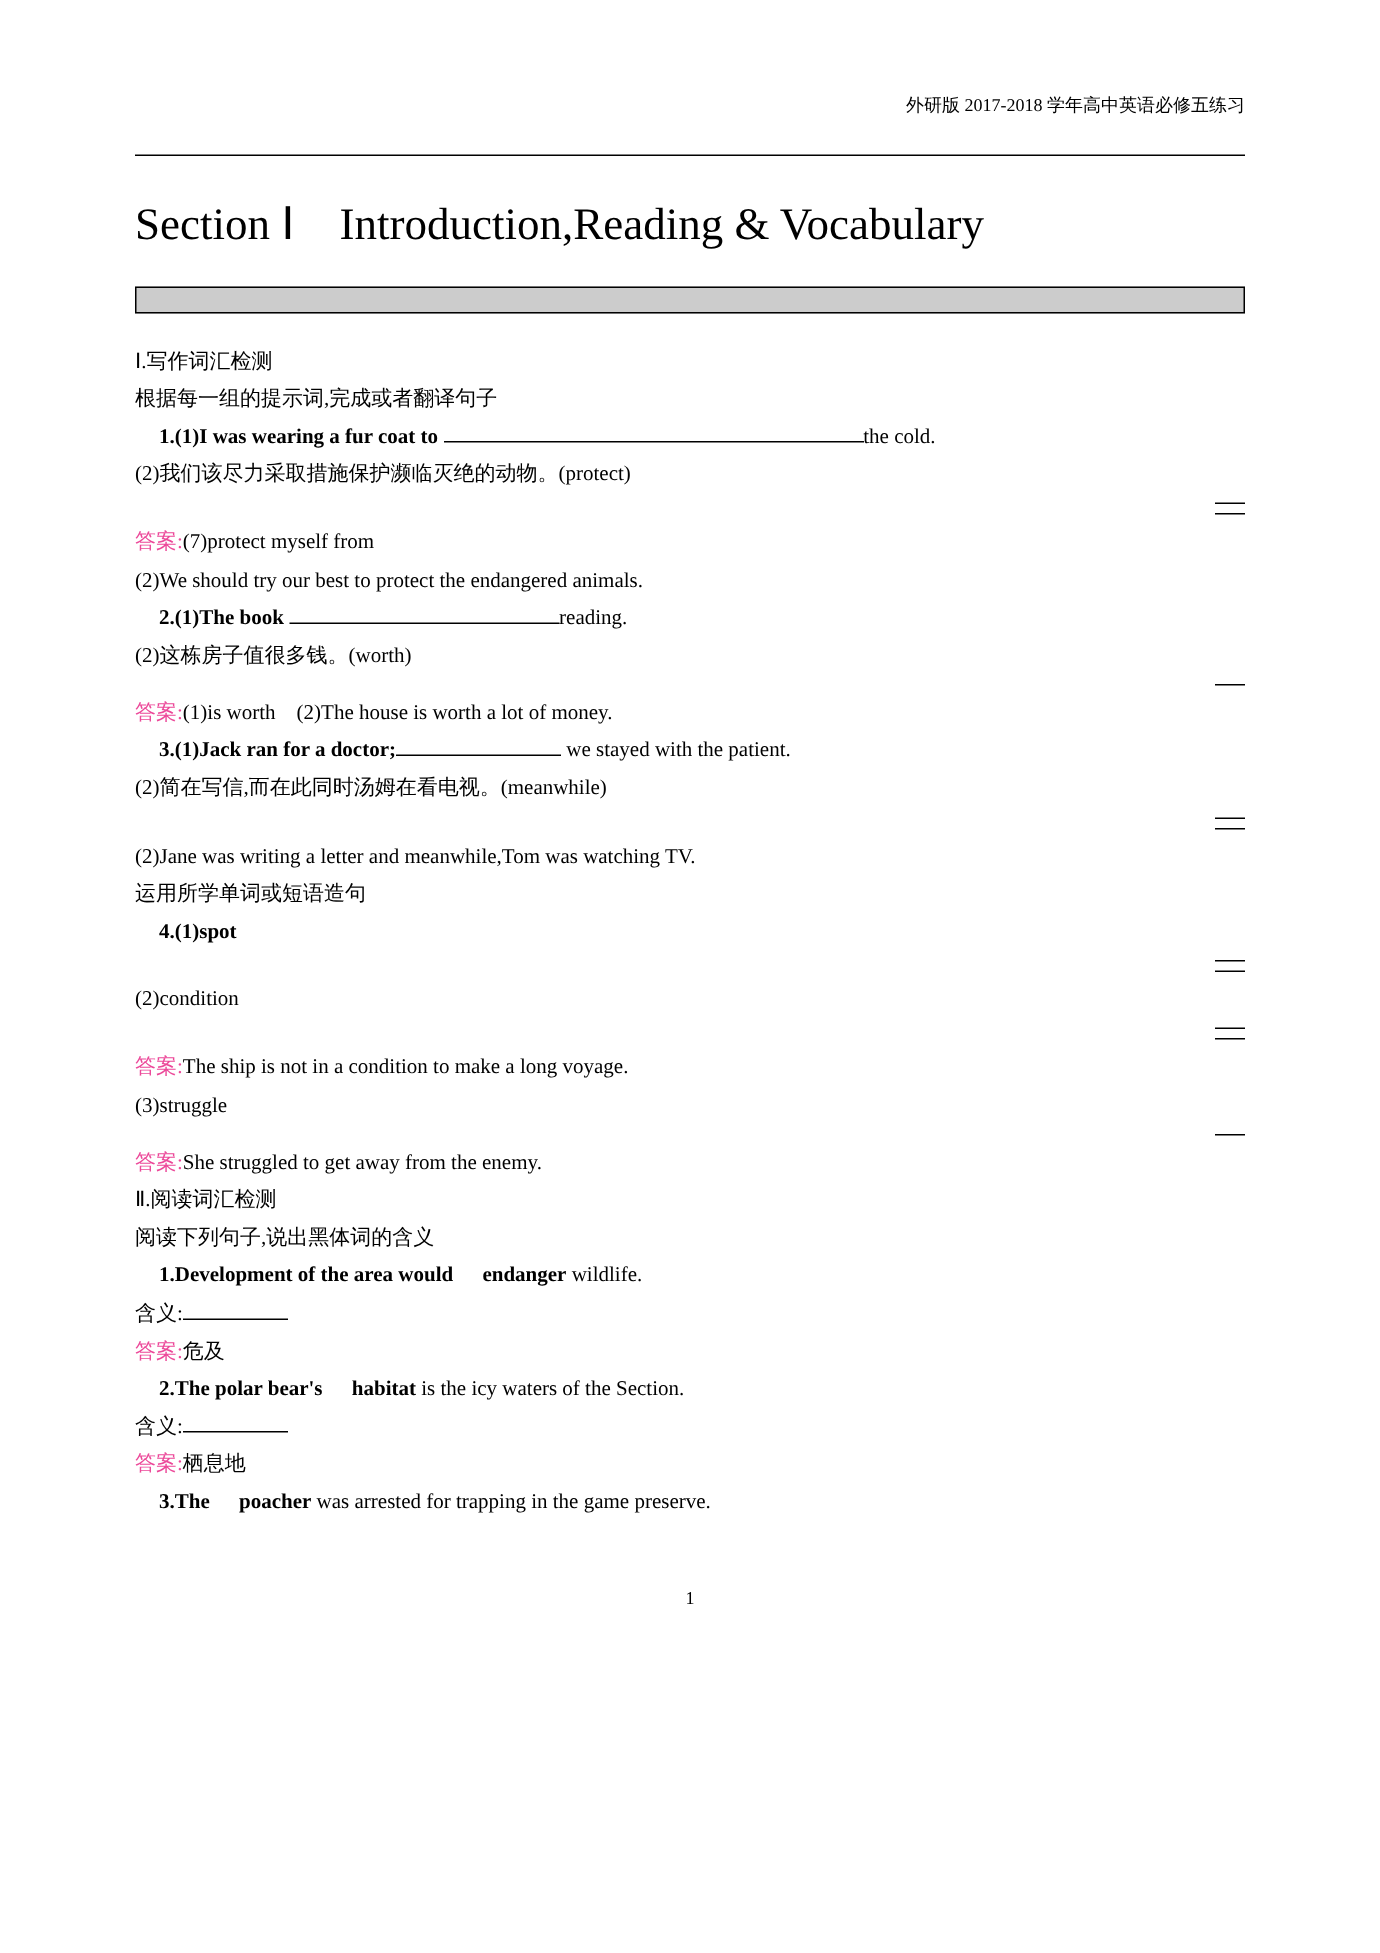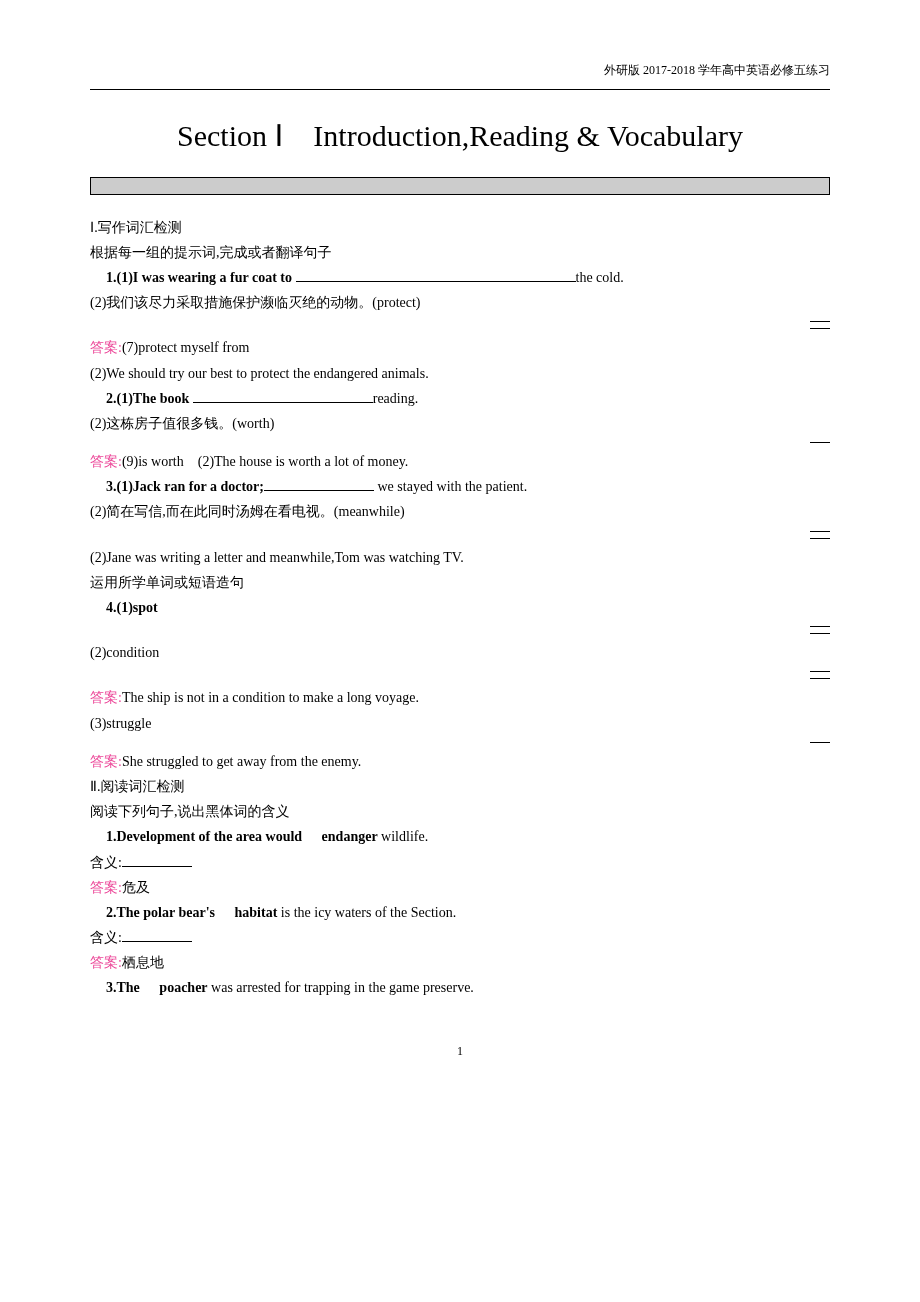--- a/index.html
+++ b/index.html
@@ -14,25 +14,25 @@
       margin: 0 auto;
       padding: 60px 90px 40px 90px;
       color: #000;
       font-size: 14px;
       line-height: 1.8;
     }
     .header {
       text-align: right;
       font-size: 12px;
       margin-bottom: 10px;
-      padding-bottom: 7px;
+      padding-bottom: 21px;
       border-bottom: 1px solid #000;
     }
     .title {
-      text-align: center;
+      text-align: left;
       font-size: 30px;
       font-family: "Times New Roman", serif;
       margin: 25px 0 20px 0;
       line-height: 1.4;
     }
     .divider-box {
       border: 1px solid #000;
       background: #ccc;
       height: 18px;
       margin-bottom: 20px;
@@ -128,21 +128,21 @@
   <div><span class="answer-label">答案:</span><span>(7)protect myself from</span></div>
   <div>(2)We should try our best to protect the endangered animals.</div>
 
   <div>
     <span class="bold">2.(1)The book </span><span class="blank-med"></span><span>reading.</span>
   </div>
   <div>(2)这栋房子值很多钱。(worth)</div>
   <div class="single-right-line">
       <span class="dash"></span>
     </div>
-  <div><span class="answer-label">答案:</span><span>(9)is worth　(2)The house is worth a lot of money.</span></div>
+  <div><span class="answer-label">答案:</span><span>(1)is worth　(2)The house is worth a lot of money.</span></div>
 
   <div>
     <span class="bold">3.(1)Jack ran for a doctor;</span><span class="blank-short"></span><span> we stayed with the patient.</span>
   </div>
   <div>(2)简在写信,而在此同时汤姆在看电视。(meanwhile)</div>
   <div class="right-lines">
       <span class="dash"></span>
       <span class="dash"></span>
     </div>
   <div>(2)Jane was writing a letter and meanwhile,Tom was watching TV.</div>

